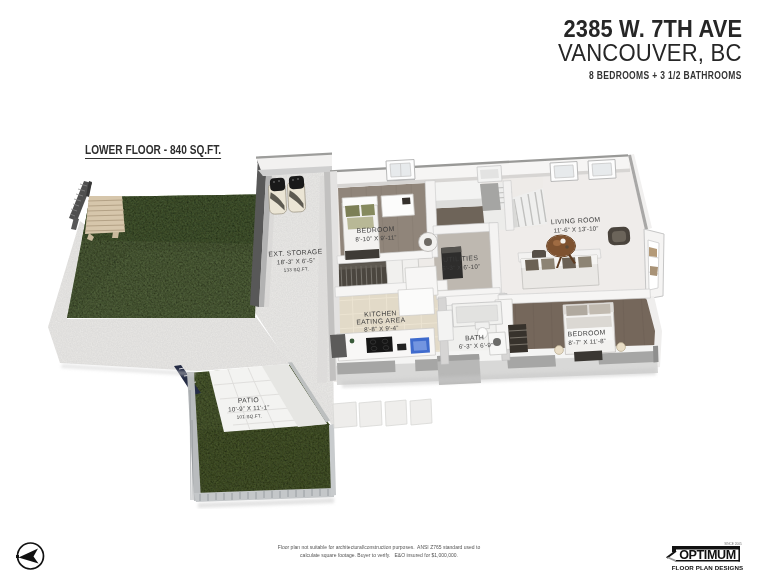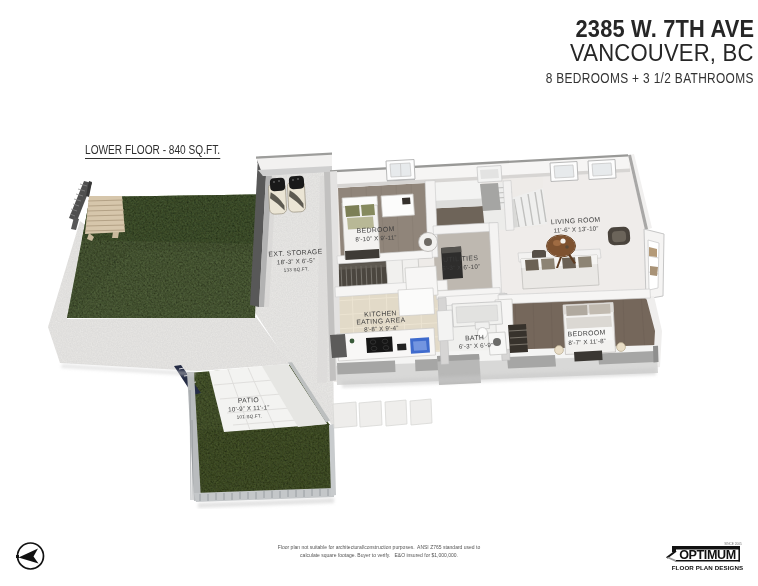--- a/index.html
+++ b/index.html
@@ -1,26 +1,26 @@
 <!DOCTYPE html>
 <html><head>
 <meta charset="utf-8">
 <style>
   html,body{margin:0;padding:0;background:#ffffff;}
   #page{position:relative;width:758px;height:586px;overflow:hidden;background:#ffffff;
         font-family:"Liberation Sans", sans-serif;}
-  .hdr{position:absolute;right:4px;top:18px;text-align:right;color:#262626;}
+  .hdr{position:absolute;right:16px;top:18px;text-align:right;color:#262626;}
   .h1{font-size:23.5px;font-weight:bold;line-height:1.0;}
   .h1 span{display:inline-block;transform:scaleX(.93);transform-origin:right center;letter-spacing:.2px;}
   .h2{font-size:24px;font-weight:normal;line-height:1.0;margin-top:-1px;}
   .h2 span{display:inline-block;transform:scaleX(.92);transform-origin:right center;letter-spacing:.2px;}
-  .h3{font-size:14px;font-weight:normal;line-height:1.0;margin-top:6px;color:#333;}
+  .h3{font-size:10px;font-weight:bold;line-height:1.0;margin-top:6px;color:#333;}
   .h3 span{display:inline-block;transform:scaleX(.85);transform-origin:right center;letter-spacing:.4px;}
   .lf{position:absolute;left:85px;top:144px;color:#3a3a3a;line-height:1.0;}
-  .lf1{font-size:12.5px;font-weight:normal;color:#2e2e2e;}
+  .lf1{font-size:12.5px;font-weight:bold;color:#2e2e2e;}
   .lf1 span{display:inline-block;transform:scaleX(.81);transform-origin:left center;border-bottom:1.3px solid #2e2e2e;padding-bottom:1px;}
   .lf2{font-size:12.5px;margin-top:-1px;}
   .lf2 span{display:inline-block;transform:scaleX(.80);transform-origin:left center;}
   .disc{position:absolute;left:0;right:0;top:544px;text-align:center;font-size:5px;color:#555;line-height:1.55;}
 </style>
 </head>
 <body>
 <div id="page">
 
 <div class="hdr">

